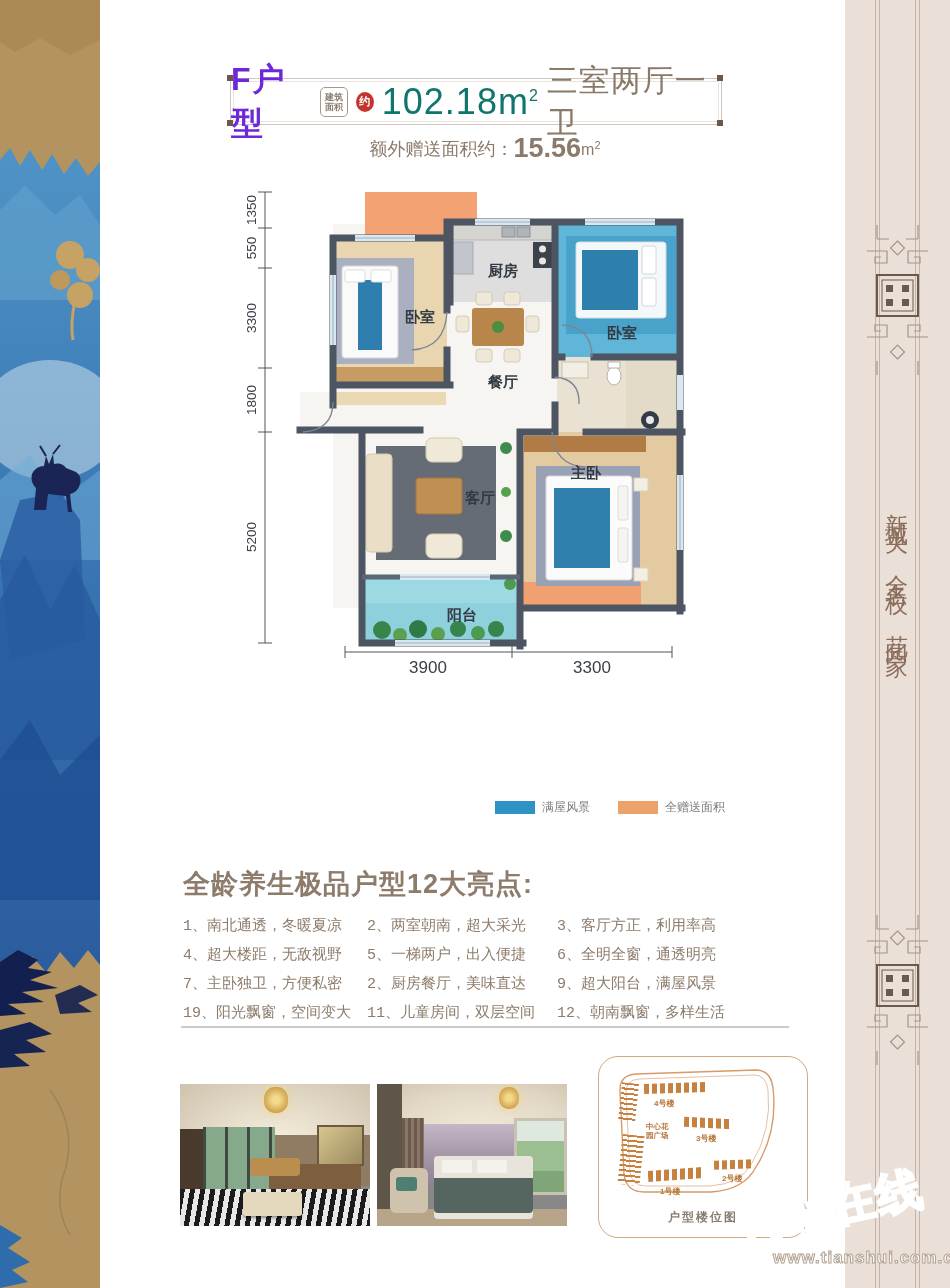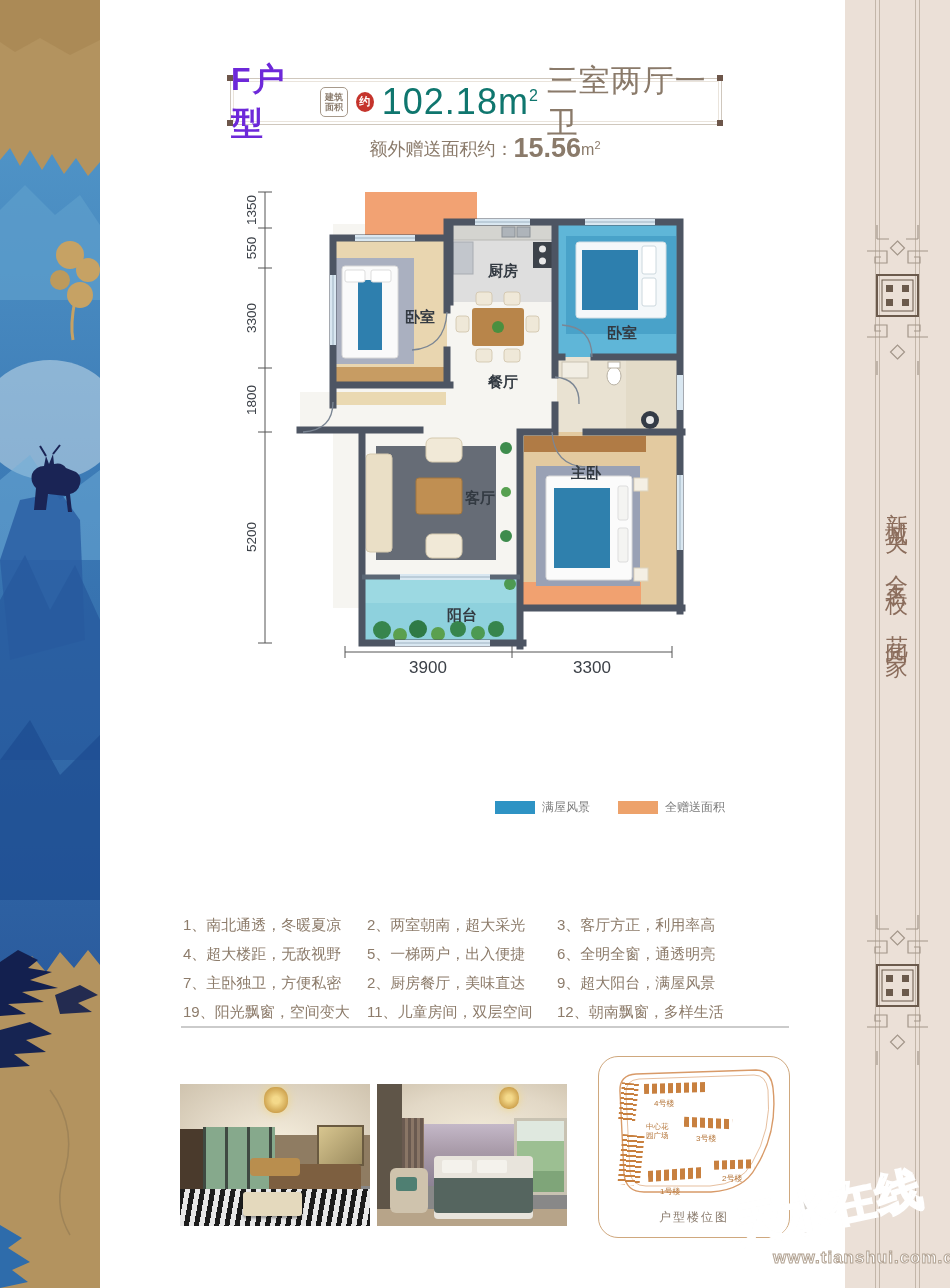--- a/index.html
+++ b/index.html
@@ -31,29 +31,29 @@
   .legend{left:495px;top:799px;display:flex;gap:28px;align-items:center;}
   .litem{display:flex;align-items:center;gap:7px;font-size:12px;color:#7b7b7b;}
   .sw{width:40px;height:13px;}
   .sw-half{background:#2e93c4;}
   .sw-full{background:#eda26b;}
 
   
   .hl-title{left:183px;top:866px;font-size:27px;font-weight:bold;color:#8d7c6b;letter-spacing:1px;}
   .hl-grid{left:183px;top:916px;width:607px;display:grid;
            grid-template-columns:184px 190px auto;row-gap:10px;
-           font-size:15px;color:#8d7c6b;}
+           font-size:15px;color:#8d7c6b;font-family:Liberation Mono, monospace;}
   .divider{left:181px;top:1026px;width:608px;height:2px;background:#cbcbcb;}
 
   
   .photo{top:1084px;width:190px;height:142px;overflow:hidden;background:#888;}
   .photo>div{position:absolute;}
 
   
-  .sitemap{left:598px;top:1056px;width:192px;height:182px;}
+  .sitemap{left:598px;top:1056px;width:210px;height:182px;font-weight:bold;}
   .smap-border{position:absolute;inset:0;border:1px solid #cfa87e;border-radius:20px;background:#fff;}
   .bldg{position:absolute;background:repeating-linear-gradient(90deg,#c8803f 0 5px,transparent 5px 8px);}
   .hatch{position:absolute;background:repeating-linear-gradient(180deg,#c8803f 0 2px,transparent 2px 5px);}
   .smap-lbl{position:absolute;font-size:8px;color:#b5763a;}
   .smap-plaza{position:absolute;font-size:7.5px;line-height:9px;color:#b5763a;text-align:center;}
   .smap-cap{position:absolute;left:0;right:0;bottom:12px;text-align:center;
             font-size:12px;color:#8a7b6d;letter-spacing:2px;}
 
   
   .rstrip{left:845px;top:0;width:105px;height:1288px;background:#ebe0d7;}
@@ -315,20 +315,21 @@
     <div class="litem">
       <span class="sw sw-half"></span>
       <span>满屋风景</span>
     </div>
     <div class="litem">
       <span class="sw sw-full"></span>
       <span>全赠送面积</span>
     </div>
   </div>
 
+  <div class="abs hl-title">全龄养生极品户型12大亮点:</div>
   <div class="abs hl-grid">
     <span>1、南北通透，冬暖夏凉</span>
     <span>2、两室朝南，超大采光</span>
     <span>3、客厅方正，利用率高</span>
     <span>4、超大楼距，无敌视野</span>
     <span>5、一梯两户，出入便捷</span>
     <span>6、全明全窗，通透明亮</span>
     <span>7、主卧独卫，方便私密</span>
     <span>2、厨房餐厅，美味直达</span>
     <span>9、超大阳台，满屋风景</span>

